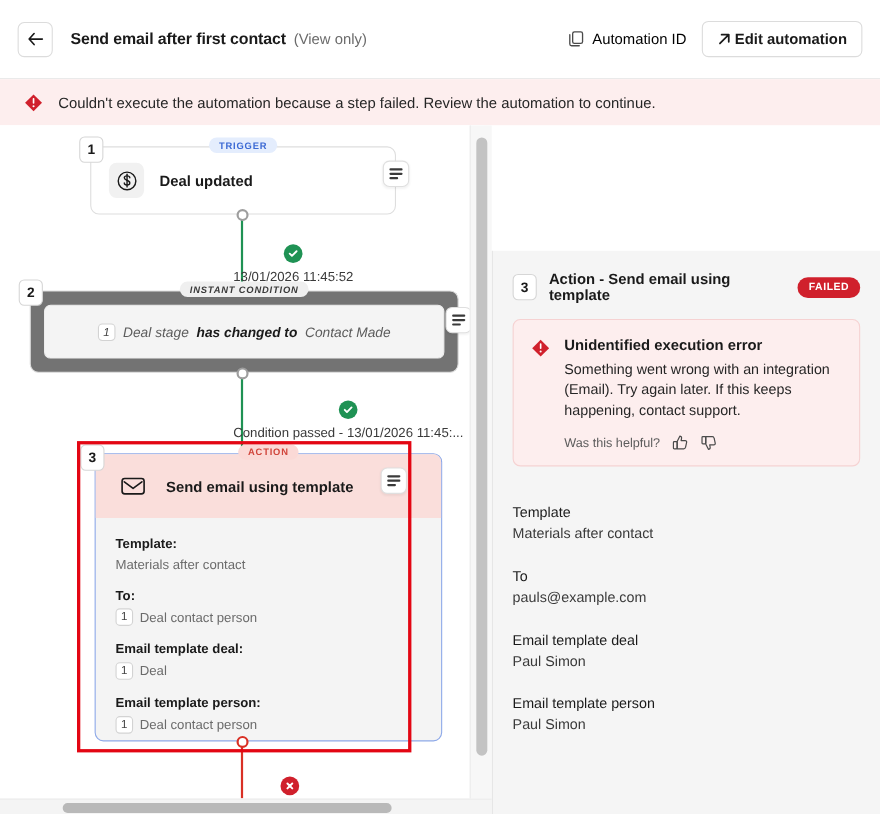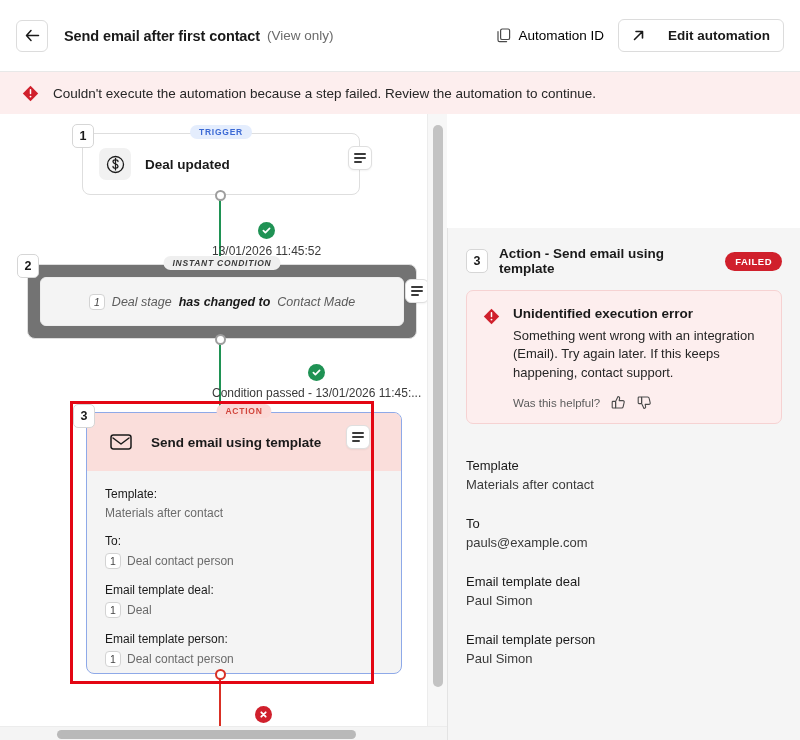--- a/index.html
+++ b/index.html
@@ -53,21 +53,21 @@
     display: flex; align-items: center; gap: 12px;
   }
   .automation-id {
     display: flex; align-items: center; gap: 7px;
     font-size: 13.5px;
     color: #000000;
     cursor: pointer;
     padding: 4px 2px;
   }
   .edit-btn {
-    display: flex; align-items: center; gap: 23px;
+    display: flex; align-items: center; gap: 3px;
     border: 1px solid #dcdcdc;
     border-radius: 6px;
     background: #fff;
     padding: 8px 13px;
     font-size: 13.5px;
     font-weight: bold;
     color: #1a1a1a;
     cursor: pointer;
   }
 
@@ -244,21 +244,21 @@
     z-index: 3;
   }
   .action-head {
     height: 58px;
     background: #fadedb;
     border-radius: 7px 7px 0 0;
     display: flex; align-items: center; gap: 14px;
     padding: 0 18px;
   }
   .action-fields { padding: 16px 18px 12px 18px; }
-  .fld-label { font-size: 12px; font-weight: normal; color: #1a1a1a; margin-bottom: 5px; }
+  .fld-label { font-size: 12px; font-weight: bold; color: #1a1a1a; margin-bottom: 5px; }
   .fld-value { font-size: 12px; color: #6b6b6b; display:flex; align-items:center; gap:6px; }
   .fld-group { margin-bottom: 14px; }
   .fld-group:last-child { margin-bottom: 0; }
 
   
   .vscroll {
     position: absolute;
     left: 427px; top: 114px;
     width: 20px; height: 612px;
     background: #f7f7f7;

